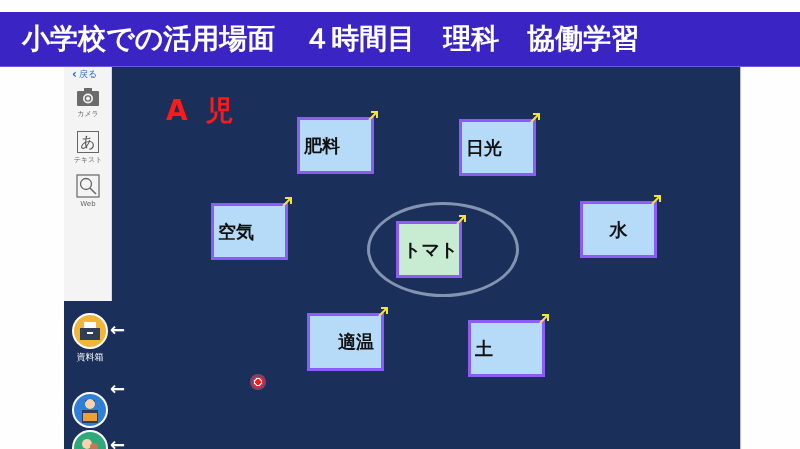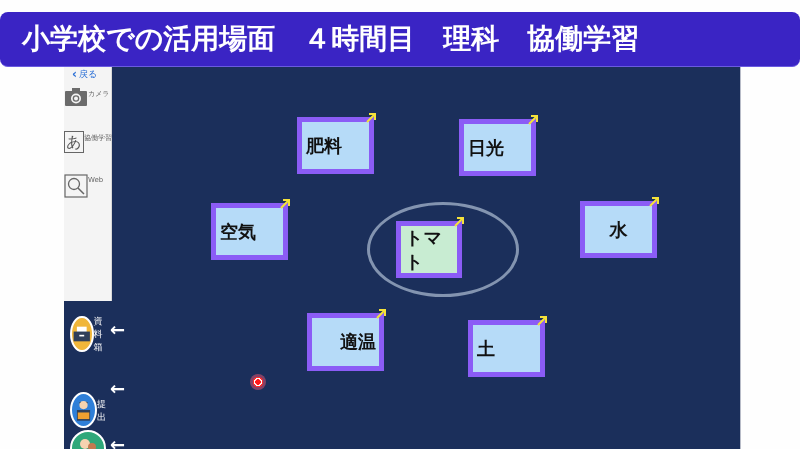--- a/index.html
+++ b/index.html
@@ -1,34 +1,34 @@
 <!DOCTYPE html>
 <html><head>
 <meta charset="utf-8">
 <style>
   * { box-sizing: border-box; margin: 0; padding: 0; }
   html, body { width: 800px; height: 449px; overflow: hidden; background: #ffffff; font-family: "DejaVu Sans", sans-serif; }
   .stage { position: relative; width: 800px; height: 449px; background: #fefefe; }
-  .banner { position: absolute; left: 0; top: 12px; width: 800px; height: 55px; background: #3a24c4; border-bottom: 1px solid #6a5ae0; display: flex; align-items: center; border-radius: 8px; }
+  .banner { position: absolute; left: 0; top: 12px; width: 800px; height: 55px; background: #3a24c4; border-bottom: 1px solid #6a5ae0; display: flex; align-items: center; }
   .banner-title { color: #ffffff; font-size: 28px; font-weight: bold; white-space: pre; padding-left: 22px; letter-spacing: 0px; }
   .canvas { position: absolute; left: 64px; top: 67px; width: 676px; height: 382px; background: #1b2f5b; }
   .canvas-edge { position: absolute; left: 740px; top: 67px; width: 1px; height: 382px; background: #b8bcc8; }
   .toolpanel { position: absolute; left: 64px; top: 67px; width: 48px; height: 234px; background: #f4f4f4; border-right: 1px solid #d8d8d8; }
   .back { position: absolute; left: 8px; top: 0px; font-size: 9px; color: #2a6fd6; display: flex; align-items: center; gap: 2px; }
   .back .chev { font-size: 12px; font-weight: bold; }
-  .tool { position: absolute; left: 0; width: 48px; display: flex; flex-direction: row; align-items: flex-start; }
+  .tool { position: absolute; left: 0; width: 48px; display: flex; flex-direction: column; align-items: center; }
   .tool .lbl { font-size: 7px; color: #666; margin-top: 2px; white-space: nowrap; }
   .tool svg { display: block; }
   .label-a { position: absolute; left: 166px; top: 92px; color: #ff1a1a; font-size: 28px; font-weight: bold; letter-spacing: 4px; }
-  .card { position: absolute; background: #b6dbf8; border: 5px solid #8b5cf6; display: flex; align-items: center; font-weight: bold; font-size: 18px; color: #111; }
+  .card { position: absolute; background: #b6dbf8; border: 3px solid #8b5cf6; display: flex; align-items: center; font-weight: bold; font-size: 18px; color: #111; }
   .card.green { background: #c8ecd2; }
   .card .txt { padding-left: 4px; }
   .card .arrow { position: absolute; right: -8px; top: -10px; width: 12px; height: 12px; }
   .ellipse { position: absolute; left: 367px; top: 202px; width: 152px; height: 95px; border: 3px solid #8394b0; border-radius: 50%; }
-  .side-btn { position: absolute; left: 70px; width: 40px; display: flex; flex-direction: row; align-items: center; }
+  .side-btn { position: absolute; left: 70px; width: 40px; display: flex; flex-direction: column; align-items: center; }
   .side-btn .circle { width: 36px; height: 36px; border-radius: 50%; border: 2px solid #fff; display: flex; align-items: center; justify-content: center; overflow: hidden; }
   .side-btn .lbl { color: #ffffff; font-size: 9px; margin-top: 2px; }
   .side-arrow { position: absolute; color: #ffffff; font-size: 18px; font-weight: bold; }
   .pointer { position: absolute; left: 250px; top: 374px; width: 16px; height: 16px; border-radius: 50%; background: radial-gradient(circle, #ff1a1a 0 25%, #ffffff 26% 34%, #ff2a2a 35% 45%, rgba(220,80,110,0.55) 46% 70%, rgba(120,60,100,0.0) 100%); }
 </style>
 </head>
 <body>
 
 <div class="stage">
 
@@ -53,21 +53,21 @@
         <circle cx="12" cy="11.5" r="3.3" fill="#6b6b6b"></circle>
         <circle cx="12" cy="11.5" r="2" fill="#f4f4f4"></circle>
       </svg>
       <span class="lbl">カメラ</span>
     </div>
 
     <div class="tool" style="top:64px;">
       <div style="width:22px;height:22px;border:1.5px solid #666;display:flex;align-items:center;justify-content:center;font-size:15px;color:#555;">
         <span>あ</span>
       </div>
-      <span class="lbl">協働学習</span>
+      <span class="lbl">テキスト</span>
     </div>
 
     <div class="tool" style="top:107px;">
       <svg width="24" height="24" viewBox="0 0 24 24">
         <rect x="1" y="1" width="22" height="22" fill="none" stroke="#666" stroke-width="1.2"></rect>
         <circle cx="10" cy="10" r="5.5" fill="none" stroke="#666" stroke-width="1.3"></circle>
         <line x1="14" y1="14" x2="20" y2="20" stroke="#666" stroke-width="1.5"></line>
       </svg>
       <span class="lbl">Web</span>
     </div>
@@ -103,20 +103,21 @@
   <div class="side-btn" style="top:430px;">
     <div class="circle" style="background:#2fa87a;">
       <svg width="28" height="30" viewBox="0 0 28 30">
         <circle cx="11" cy="11" r="5" fill="#f6d3b0"></circle>
         <circle cx="18" cy="14" r="4" fill="#c27a50"></circle>
       </svg>
     </div>
   </div>
   <span class="side-arrow" style="left:110px;top:434px;">←</span>
 
+  <div class="label-a">A 児</div>
 
   <div class="ellipse"></div>
 
   <div class="card green" style="left:396px;top:221px;width:66px;height:57px;">
     <span class="txt">トマト</span>
     <svg class="arrow" viewBox="0 0 12 12">
         <path d="M2 10 L10 2 M4 2 L10 2 L10 8" stroke="#f5e23a" stroke-width="2" fill="none"></path>
       </svg>
   </div>
 

